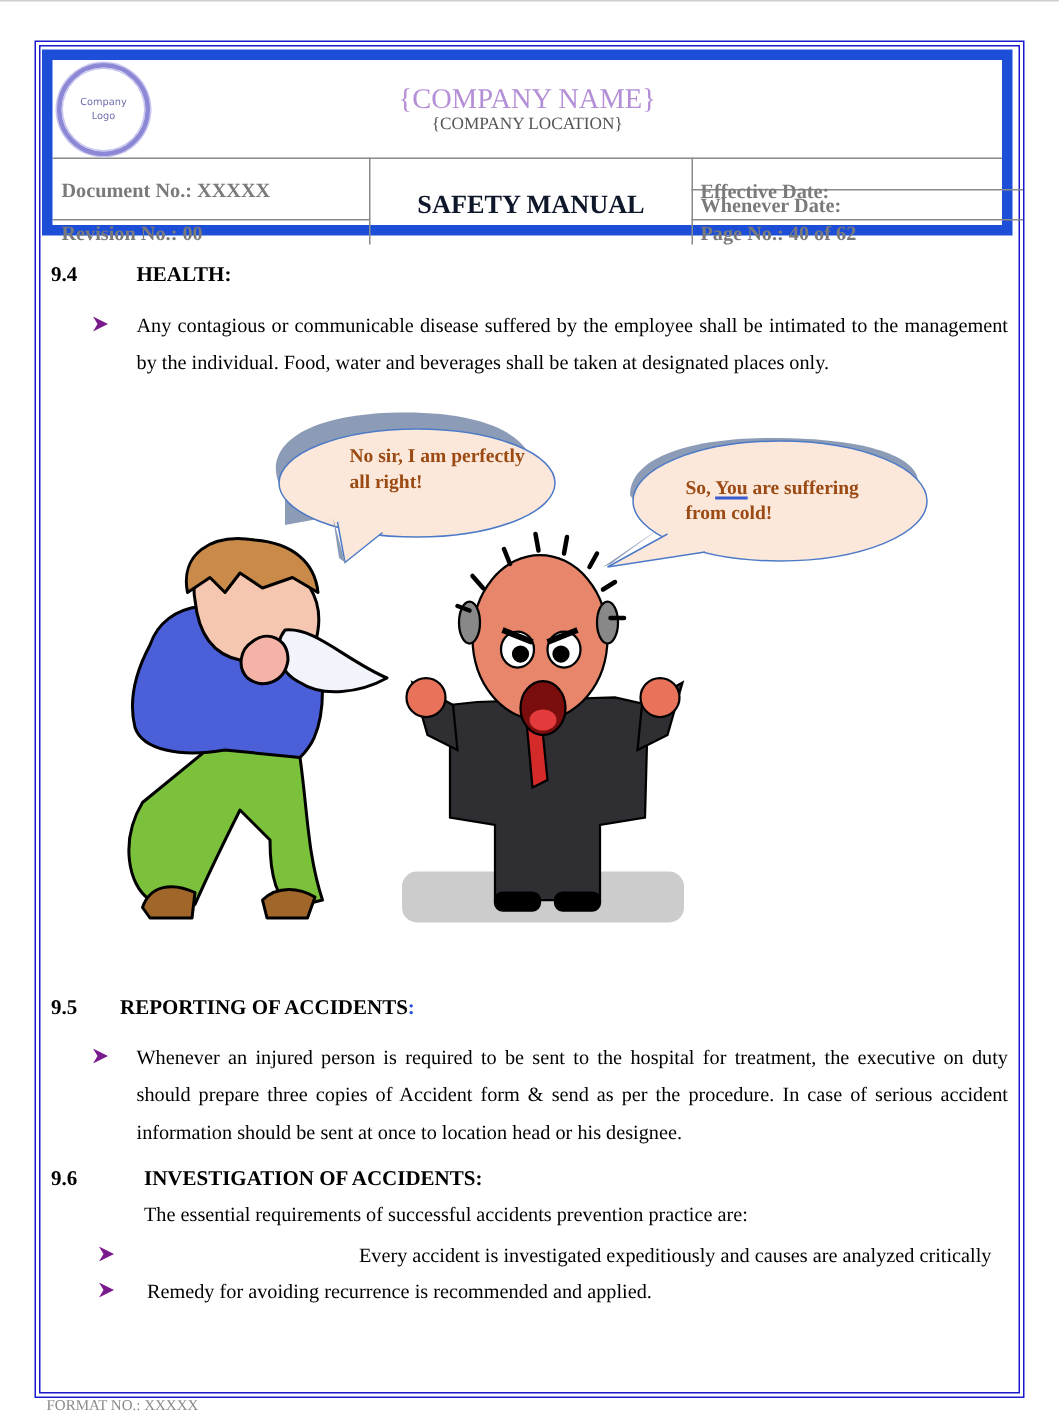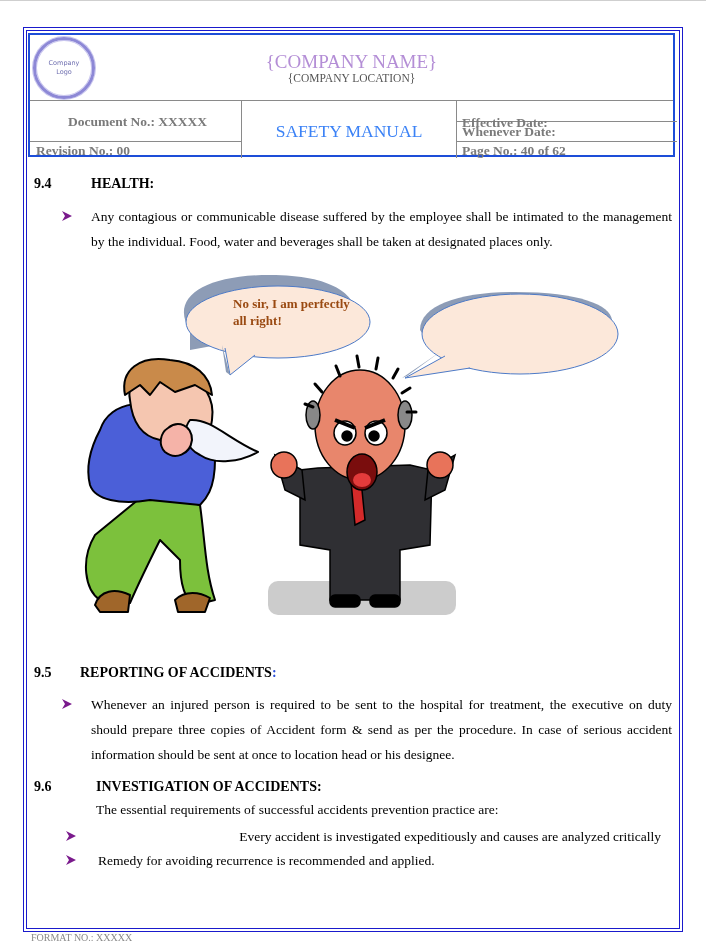--- a/index.html
+++ b/index.html
@@ -2,33 +2,33 @@
 <html><head>
 <meta charset="utf-8">
 <style>
   html, body { margin:0; padding:0; }
   body { width:706px; height:948px; background:#ffffff; position:relative; overflow:hidden;
          font-family:"Liberation Serif", serif; color:#000; }
   .topline { position:absolute; left:0; top:0; width:706px; height:1px; background:#cfcfcf; }
   .page-border { position:absolute; left:23px; top:27px; width:652px; height:897px;
                  border:4px double #1a1acc; }
   .hdr { position:absolute; left:28px; top:33px; width:647px; height:124px;
-         border:2px solid #1d4ed8; box-sizing:border-box; }
+         border:7px solid #1d4ed8; box-sizing:border-box; }
   .hdr .row1 { position:absolute; left:0; top:0; width:100%; height:65px; border-bottom:1px solid #8a8a8a; }
   .logo { position:absolute; left:3px; top:2px; width:56px; height:56px; border-radius:50%;
           border:3px solid #8d88d6; box-shadow: 0 0 0 1px #c9c6ef inset, 0 0 0 1px #c9c6ef;
           display:flex; align-items:center; justify-content:center; flex-direction:column;
           font-family:"DejaVu Sans", sans-serif; font-size:6.5px; color:#6f6fb0; line-height:9px; text-align:center; }
   .cname { position:absolute; left:0; right:0; top:16px; text-align:center; font-size:19px; color:#b48ed6; }
   .cloc { position:absolute; left:0; right:0; top:37px; text-align:center; font-size:11.5px; color:#555; }
   .cell { position:absolute; box-sizing:border-box; font-weight:bold; color:#7a7a7a; font-size:13.5px; }
   .vline { position:absolute; width:1px; background:#8a8a8a; }
   .hline { position:absolute; height:1px; background:#8a8a8a; }
-  .manual { position:absolute; left:212px; width:214px; top:86px; text-align:center; font-weight:normal;
-            font-size:17.5px; color:#3b82f6; }
+  .manual { position:absolute; left:212px; width:214px; top:86px; text-align:center; font-weight:bold;
+            font-size:17.5px; color:#0f172a; }
 
   .sec { position:absolute; font-weight:bold; font-size:14px; }
   .para { position:absolute; font-size:13.5px; line-height:25px; text-align:justify; }
   .arrow { position:absolute; font-size:11px; color:#7a1a8c; }
   .arrow svg { display:block; }
   .bubble-text { position:absolute; font-weight:bold; font-size:13px; color:#9a4a12; line-height:17px; }
   .you { text-decoration:underline; text-decoration-color:#3a5bd0; text-decoration-thickness:2px; text-underline-offset:2px; }
   .footer { position:absolute; left:31px; top:932px; font-size:10px; color:#8a8a8a; }
 </style>
 </head>
@@ -46,21 +46,21 @@
     <div class="cname">{COMPANY NAME}</div>
     <div class="cloc">{COMPANY LOCATION}</div>
   </div>
 
   <div class="vline" style="left:211px; top:65px; height:58px;"></div>
   <div class="vline" style="left:426px; top:65px; height:58px;"></div>
   <div class="hline" style="left:0; width:211px; top:106px;"></div>
   <div class="hline" style="left:426px; width:221px; top:86px;"></div>
   <div class="hline" style="left:426px; width:221px; top:106px;"></div>
 
-  <div class="cell" style="left:6px; top:79px;margin-left:32px;">Document No.: XXXXX</div>
+  <div class="cell" style="left:6px; top:79px;">Document No.: XXXXX</div>
   <div class="cell" style="left:6px; top:108px;">Revision No.: 00</div>
   <div class="manual">SAFETY MANUAL</div>
   <div class="cell" style="left:432px; top:64px;margin-top:16px;">Effective Date:</div>
   <div class="cell" style="left:432px; top:89px;">Whenever Date:</div>
   <div class="cell" style="left:432px; top:108px;">Page No.: 40 of 62</div>
 </div>
 
 <div class="sec" style="left:34px; top:176px;">9.4</div>
 <div class="sec" style="left:91px; top:176px;">HEALTH:</div>
 <div class="arrow" style="left:62px; top:211px;">
@@ -125,20 +125,24 @@
       <line x1="410" y1="388" x2="402" y2="393"></line>
       <line x1="416" y1="412" x2="407" y2="412"></line>
       <line x1="305" y1="404" x2="313" y2="407"></line>
     </g>
   </svg>
 
   <div class="bubble-text" style="left:160px; top:27px;margin-left:13px;">
     <div>No sir, I am perfectly</div>
     <div>all right!</div>
   </div>
+  <div class="bubble-text" style="left:397px; top:48px;">
+    <div><span>So, </span><span class="you">You</span><span> are suffering</span></div>
+    <div>from cold!</div>
+  </div>
 </div>
 
 <div class="sec" style="left:34px; top:665px;">9.5</div>
 <div class="sec" style="left:80px; top:665px;"><span>REPORTING OF ACCIDENTS</span><span style="color:#2b4fd8;">:</span></div>
 <div class="arrow" style="left:62px; top:699px;">
   <svg width="10" height="10" viewBox="0 0 10 10">
       <path d="M0 0 L10 5 L0 10 L3 5 Z" fill="#7a1a8c"></path>
     </svg>
 </div>
 <div class="para" style="left:91px; top:692px; width:581px;">Whenever an injured person is required to be sent to the hospital for treatment, the executive on duty should prepare three copies of Accident form &amp; send as per the procedure. In case of serious accident information should be sent at once to location head or his designee.</div>

